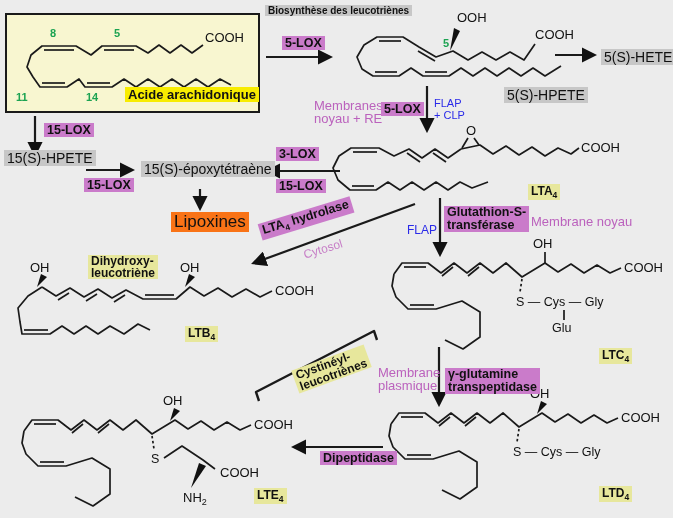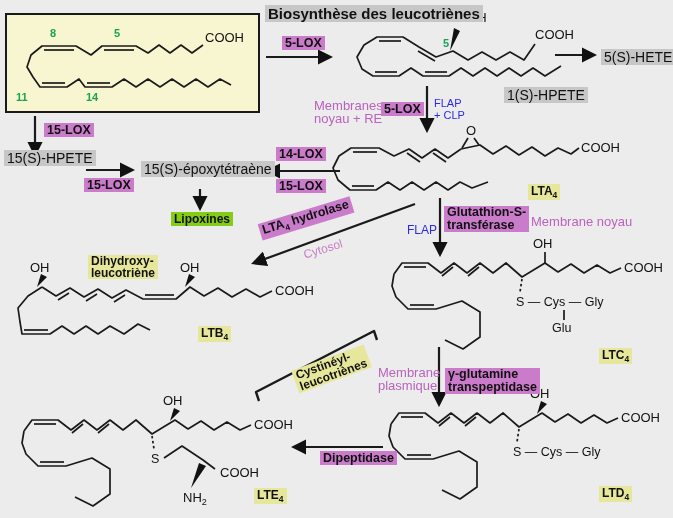--- a/index.html
+++ b/index.html
@@ -1,24 +1,24 @@
 <!DOCTYPE html>
 <html><head>
 <meta charset="utf-8">
 <style>
   html,body{margin:0;padding:0}
   body{width:673px;height:518px;position:relative;background:#ececec;
        font-family:"Liberation Sans",sans-serif;color:#111;overflow:hidden}
   .abs{position:absolute}
   .hl{padding:0 3px;white-space:nowrap;display:inline-block}
   .hl-gray{background:#c7c7c7;font-size:14px}
-  .hl-title{background:#c7c7c7;font-size:15px;font-weight:600}
+  .hl-title{background:#c7c7c7;font-size:10px;font-weight:600}
   .hl-purple{background:#ca7bca;font-weight:bold;font-size:12.5px}
   .hl-yg{background:#e7e79c;font-weight:bold;font-size:12px}
-  .hl-orange{background:#84cc16;font-weight:700;font-size:12px}
+  .hl-orange{background:#f97316;font-weight:400;font-size:17px}
   .hl-yellow{background:#f8ec00;font-weight:bold;font-size:13px}
   .pink{color:#bb62bd;font-size:13px;line-height:11px}
   .pinklg{color:#c77fc7;font-size:12px}
   .blue{color:#2a2ae8;font-size:11px;line-height:12px;font-weight:400}
   .two{line-height:13px}
   sub{font-size:8.5px}
   .lbl{z-index:3}
   svg{position:absolute;z-index:1;overflow:visible}
   svg text{font-family:"Liberation Sans",sans-serif;font-size:13px;fill:#111}
   svg .grn{fill:#1ca352;font-size:11px;font-weight:bold}
@@ -39,20 +39,21 @@
     <path d="M125,33 L95,33"></path>
     <path d="M65,33 L35,33"></path>
     <path d="M33,66 L56,66"></path>
     <path d="M78,66 L101,66"></path>
     <text x="196" y="25">COOH</text>
     <text class="grn" x="41" y="20">8</text>
     <text class="grn" x="105" y="20">5</text>
     <text class="grn" x="7" y="84">11</text>
     <text class="grn" x="77" y="84">14</text>
   </svg>
+  <span class="hl hl-yellow lbl" style="position:absolute;left:118px;top:72px">Acide arachidonique</span>
 </div>
 
 <svg width="673" height="518" style="left:0;top:0;z-index:2">
   <defs>
     <marker id="ah" viewBox="0 0 10 10" refX="8" refY="5" markerWidth="7" markerHeight="7" orient="auto-start-reverse">
       <path d="M0,0 L10,5 L0,10 z" style="fill:#111;stroke:none"></path>
     </marker>
   </defs>
   <line class="arrow" x1="266" y1="57" x2="330" y2="57" marker-end="url(#ah)"></line>
   <line class="arrow" x1="555" y1="55" x2="594" y2="55" marker-end="url(#ah)"></line>
@@ -152,27 +153,27 @@
   <text x="238" y="46">COOH</text>
   <text class="sm" x="135" y="80">S</text>
   <text x="204" y="94">COOH</text>
   <text x="167" y="119"><tspan>NH</tspan><tspan dy="3" style="font-size:9px">2</tspan></text>
 </svg>
 
 <span class="abs lbl hl hl-title" style="left:265px;top:5px">Biosynthèse des leucotriènes</span>
 
 <span class="abs lbl hl hl-purple" style="left:282px;top:36px">5-LOX</span>
 <span class="abs lbl hl hl-gray" style="left:601px;top:49px">5(S)-HETE</span>
-<span class="abs lbl hl hl-gray" style="left:504px;top:87px">1(S)-HPETE</span>
+<span class="abs lbl hl hl-gray" style="left:504px;top:87px">5(S)-HPETE</span>
 
 <span class="abs lbl hl hl-purple" style="left:44px;top:123px">15-LOX</span>
 <span class="abs lbl hl hl-gray" style="left:4px;top:150px">15(S)-HPETE</span>
 <span class="abs lbl hl hl-purple" style="left:84px;top:178px">15-LOX</span>
 <span class="abs lbl hl hl-gray" style="left:141px;top:161px">15(S)-époxytétraène</span>
-<span class="abs lbl hl hl-purple" style="left:276px;top:147px">14-LOX</span>
+<span class="abs lbl hl hl-purple" style="left:276px;top:147px">3-LOX</span>
 <span class="abs lbl hl hl-purple" style="left:276px;top:179px">15-LOX</span>
 <span class="abs lbl hl hl-orange" style="left:171px;top:212px">Lipoxines</span>
 
 <div class="abs lbl pink two" style="left:314px;top:99px;text-align:left">
   <div>Membranes</div>
   <div>noyau + RE</div>
 </div>
 <span class="abs lbl hl hl-purple" style="left:381px;top:102px">5-LOX</span>
 <div class="abs lbl blue" style="left:434px;top:97px">
   <div>FLAP</div>
@@ -188,21 +189,21 @@
 </div>
 <span class="abs lbl blue" style="left:407px;top:224px;font-size:12px">FLAP</span>
 
 <span class="abs lbl hl hl-purple" style="left:258px;top:210px;transform:rotate(-17deg)"><span>LTA</span><sub>4</sub><span> hydrolase</span></span>
 <span class="abs lbl pinklg" style="left:303px;top:242px;transform:rotate(-17deg)">Cytosol</span>
 
 <div class="abs lbl hl hl-yg" style="left:88px;top:255px;line-height:12px">
   <div>Dihydroxy-</div>
   <div>leucotriène</div>
 </div>
-<span class="abs lbl hl hl-yg" style="left:198px;top:326px"><span>LTB</span><sub>4</sub></span>
+<span class="abs lbl hl hl-yg" style="left:185px;top:326px"><span>LTB</span><sub>4</sub></span>
 <span class="abs lbl hl hl-yg" style="left:599px;top:348px"><span>LTC</span><sub>4</sub></span>
 
 <div class="abs lbl hl hl-yg" style="left:293px;top:357px;line-height:12px;transform:rotate(-20deg)">
   <div>Cystinéyl-</div>
   <div>leucotriènes</div>
 </div>
 <div class="abs lbl pink two" style="left:378px;top:366px">
   <div>Membrane</div>
   <div>plasmique</div>
 </div>

